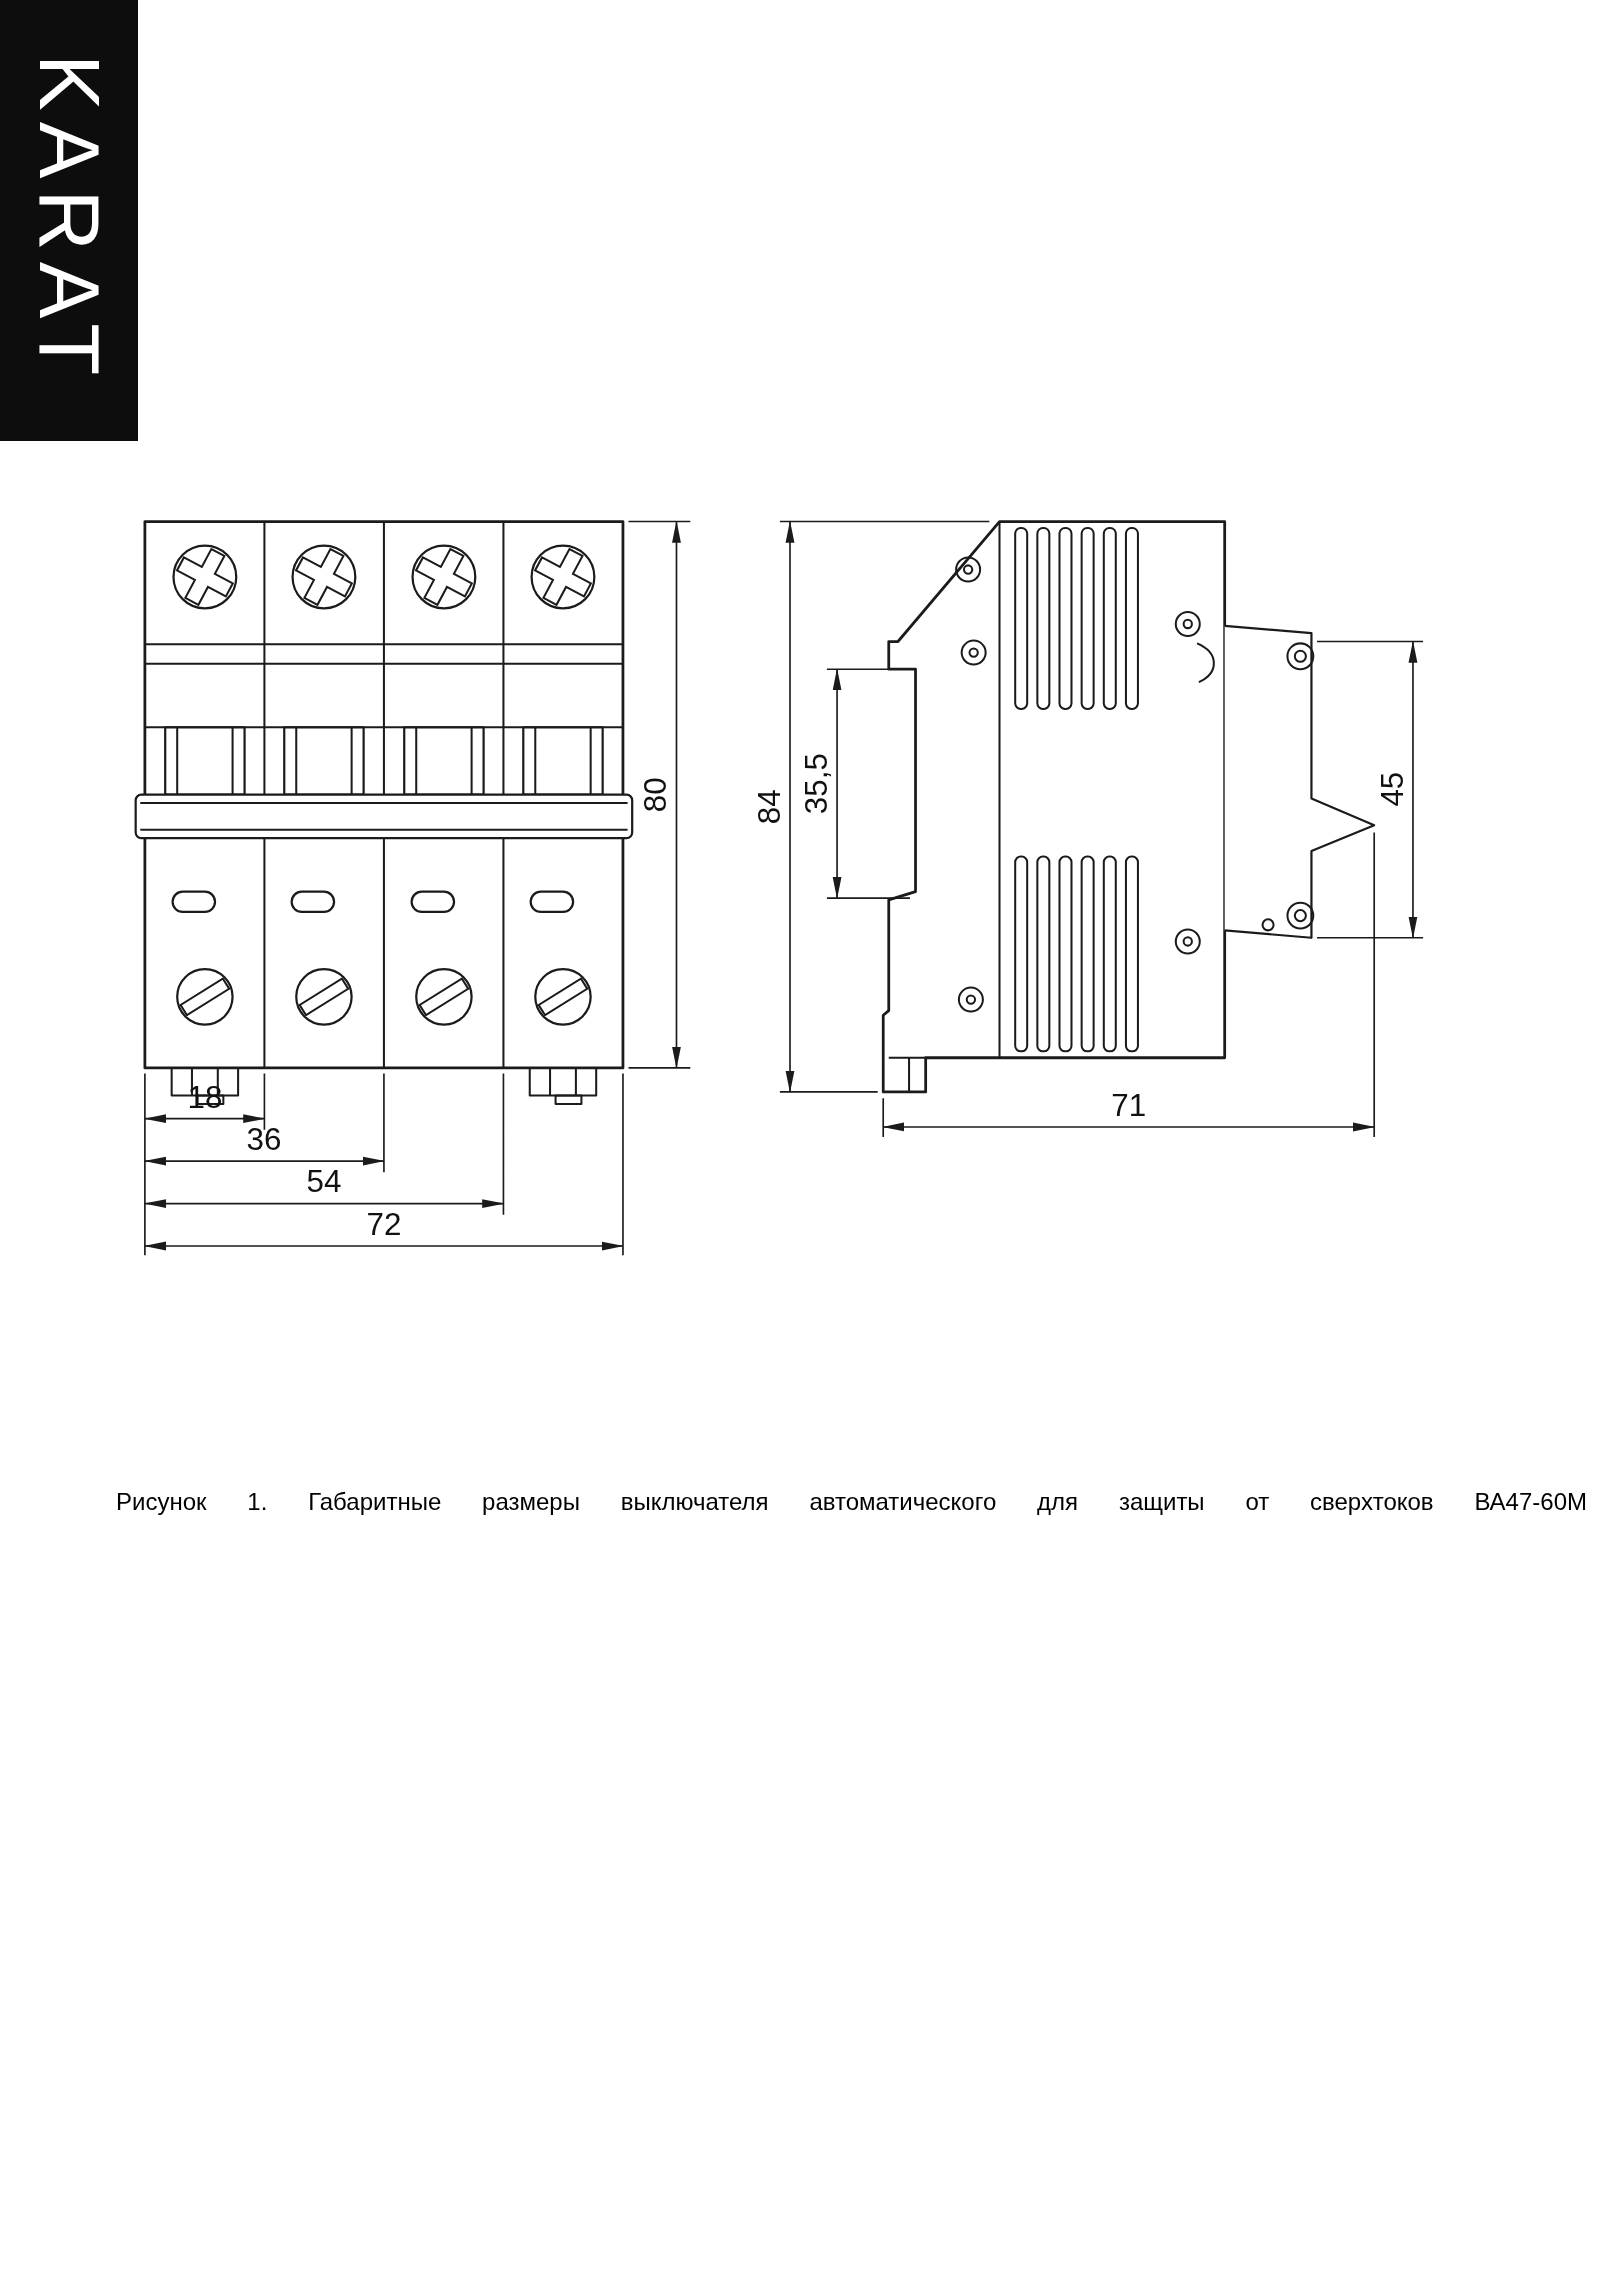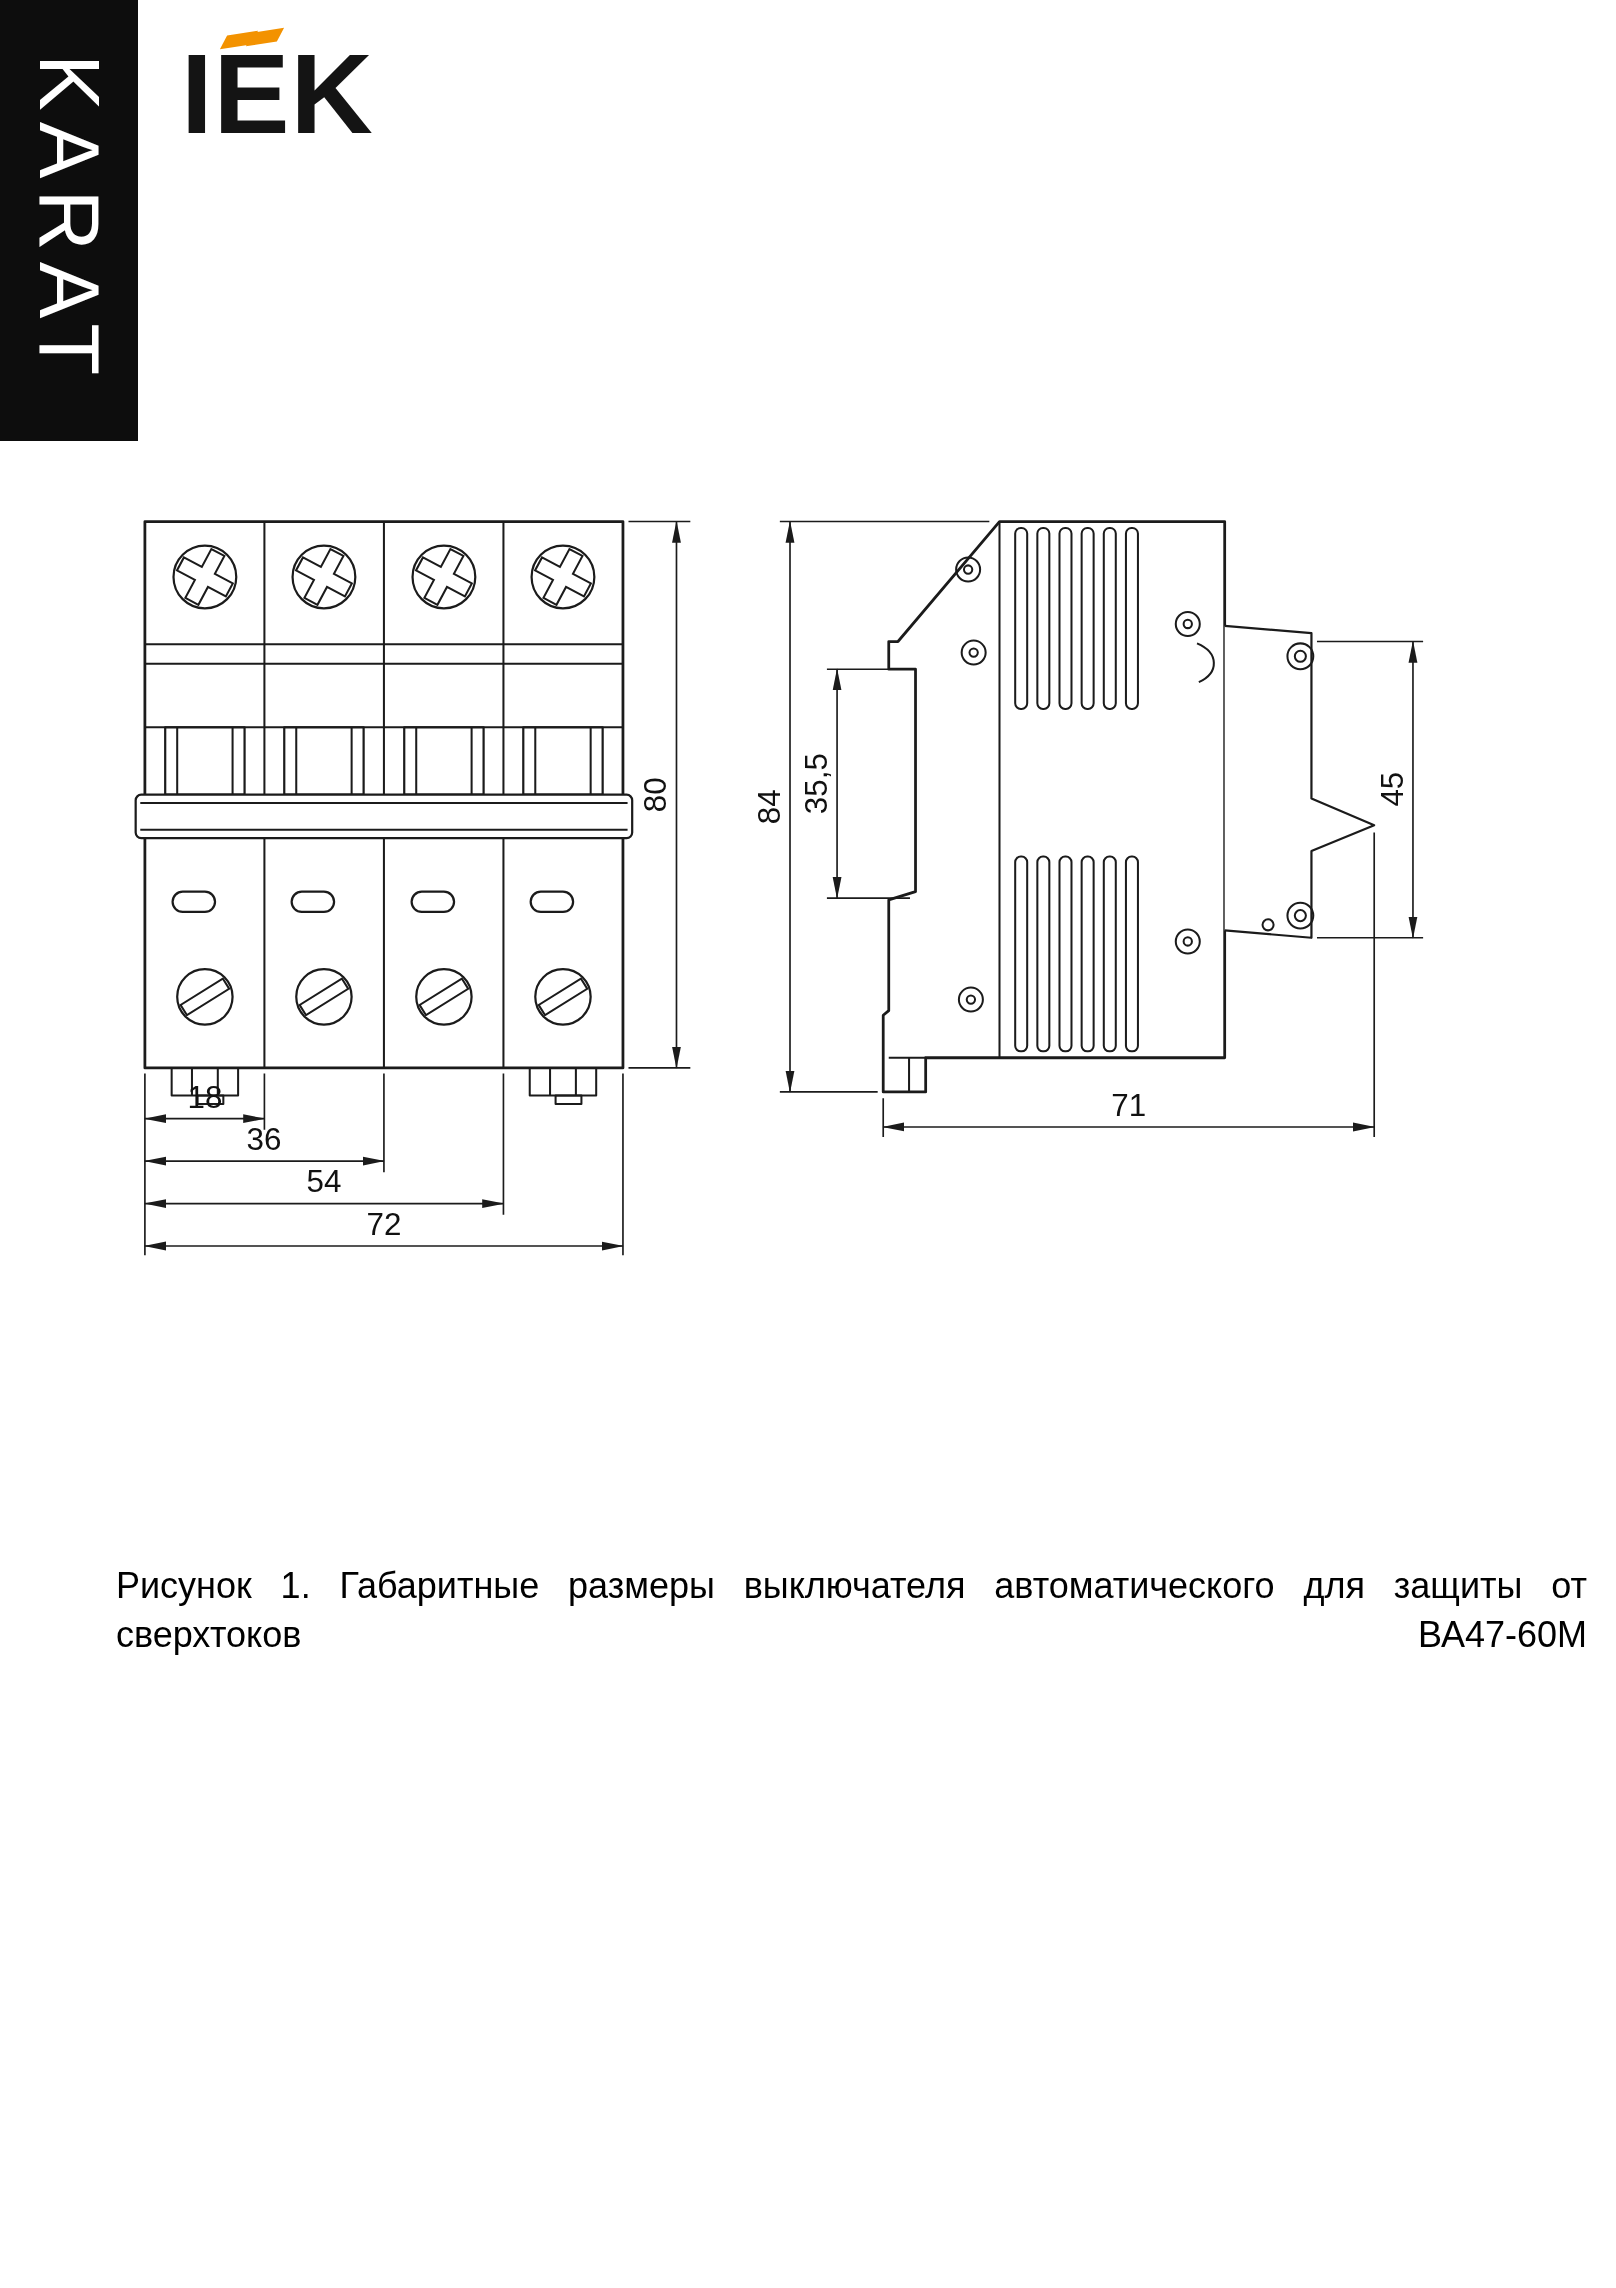--- a/index.html
+++ b/index.html
@@ -17,48 +17,41 @@
   }
   .logo { position:absolute; left:181px; top:37px; width:240px; height:129px; }
   .logo-text { font-size:114px; font-weight:700; color:#141414; line-height:1; letter-spacing:0.9px; }
   .logo-marks { position:absolute; top:-7.4px; left:44px; width:74px; height:22px; }
   .logo-marks span { position:absolute; width:28px; height:14px; background:#f39200;
     transform:skewX(-35deg) rotate(-10deg); }
   .logo-marks .m1 { left:0; top:3.7px; }
   .logo-marks .m2 { left:26px; top:0; }
   .drawing { position:absolute; left:0; top:0; width:1616px; height:2289px; }
   .caption {
-    position:absolute; left:116px; top:1562px; width:1471px;
-    font-size:36px; color:#000000; text-align:justify; text-align-last:justify;
+    position:absolute; left:116px; top:1486px; width:1471px;
+    font-size:24px; color:#000000; text-align:justify; text-align-last:justify;
     line-height:1.35;
   }
   
   .ol  { fill:#ffffff; stroke:#1b1b1b; stroke-width:3;   stroke-linejoin:round; }
   .ol2 { fill:#ffffff; stroke:#1b1b1b; stroke-width:2.4; stroke-linejoin:round; }
   .thin{ fill:none;    stroke:#1b1b1b; stroke-width:2.2; stroke-linejoin:round; }
   .cross{ fill:#ffffff; stroke:#1b1b1b; stroke-width:2.2; stroke-linejoin:miter; }
   .dim { fill:none; stroke:#1b1b1b; stroke-width:1.8; }
   .dimtxt { font-family:"Liberation Sans", sans-serif; font-size:34px; fill:#111111; }
 </style>
 </head>
 <body>
 
 <div class="page">
 
   <div class="banner">
     <div class="banner-text">KARAT</div>
   </div>
 
-  <div class="logo">
-    <div class="logo-marks">
-      <span class="m1"></span>
-      <span class="m2"></span>
-    </div>
-    <div class="logo-text">IEK</div>
-  </div>
 
   <svg class="drawing" viewBox="0 0 1751 2480">
     <defs>
       <marker id="arr" viewBox="0 0 24 12" refX="23" refY="6" markerWidth="24" markerHeight="12" markerUnits="userSpaceOnUse" orient="auto-start-reverse">
         <path d="M24,6 L0,1.2 L0,10.8 Z" fill="#1b1b1b"></path>
       </marker>
     </defs>
 
     <g>
       <rect x="157" y="565" width="518" height="592" class="ol"></rect>

